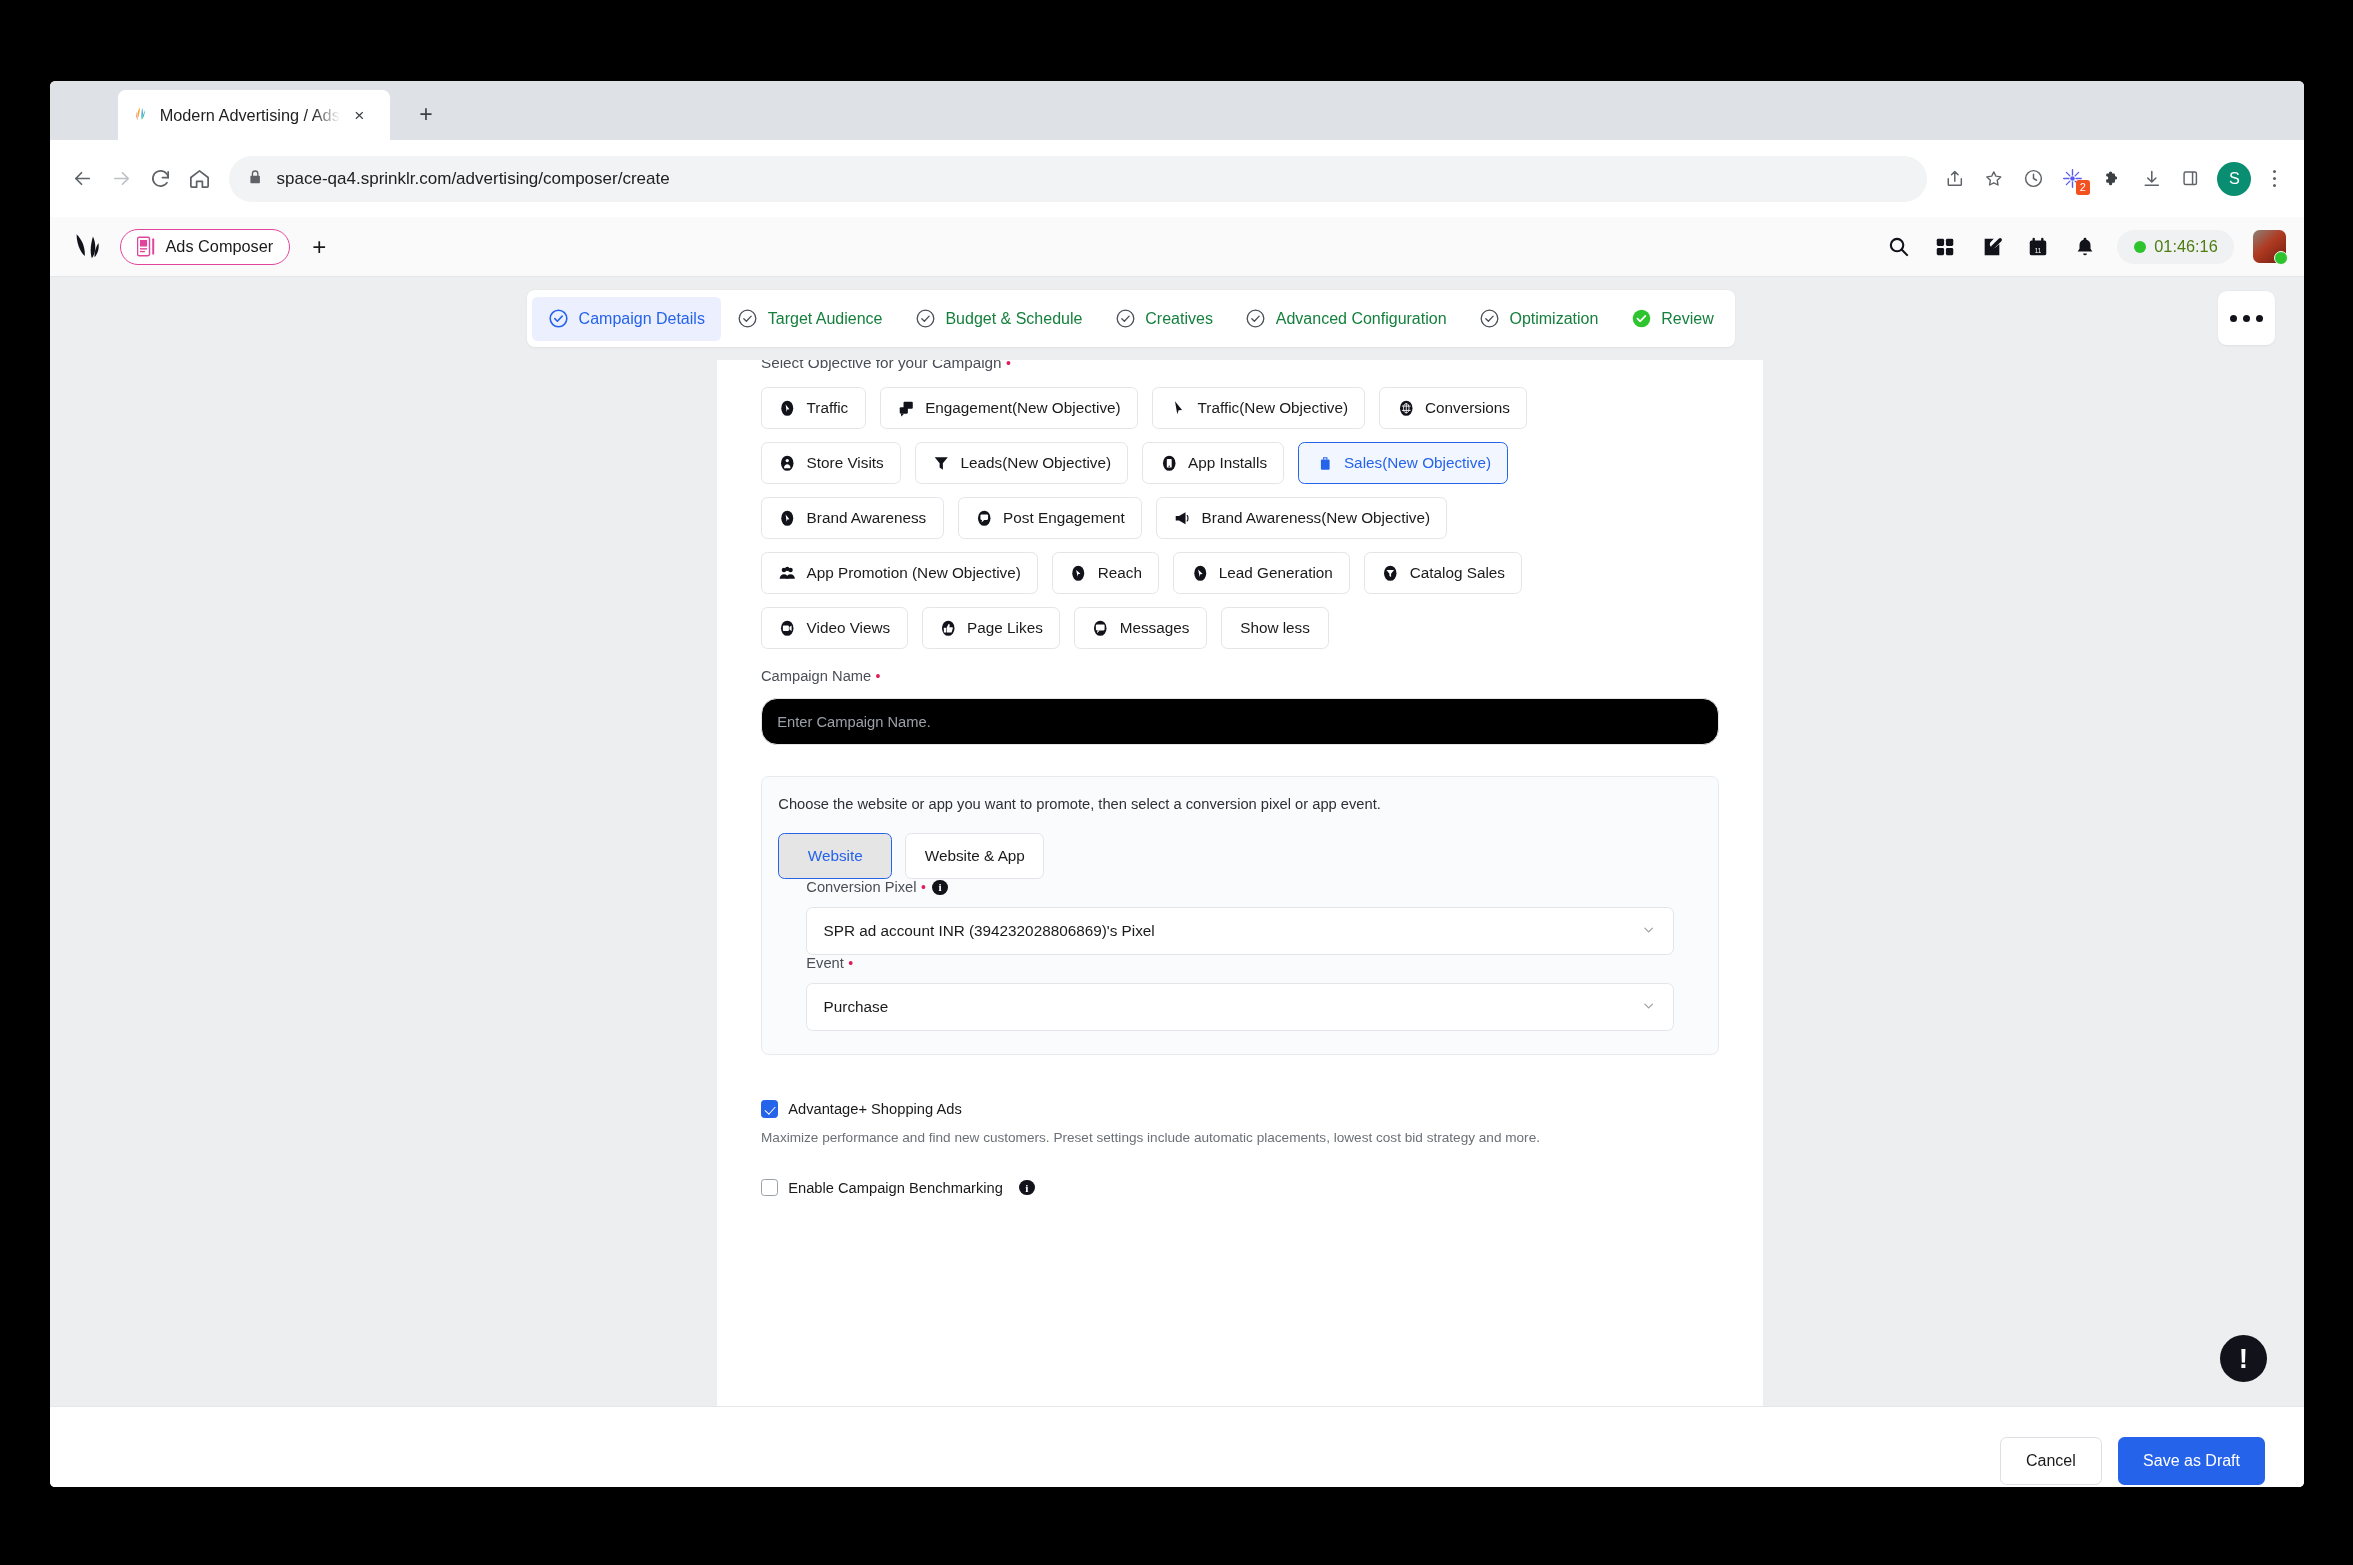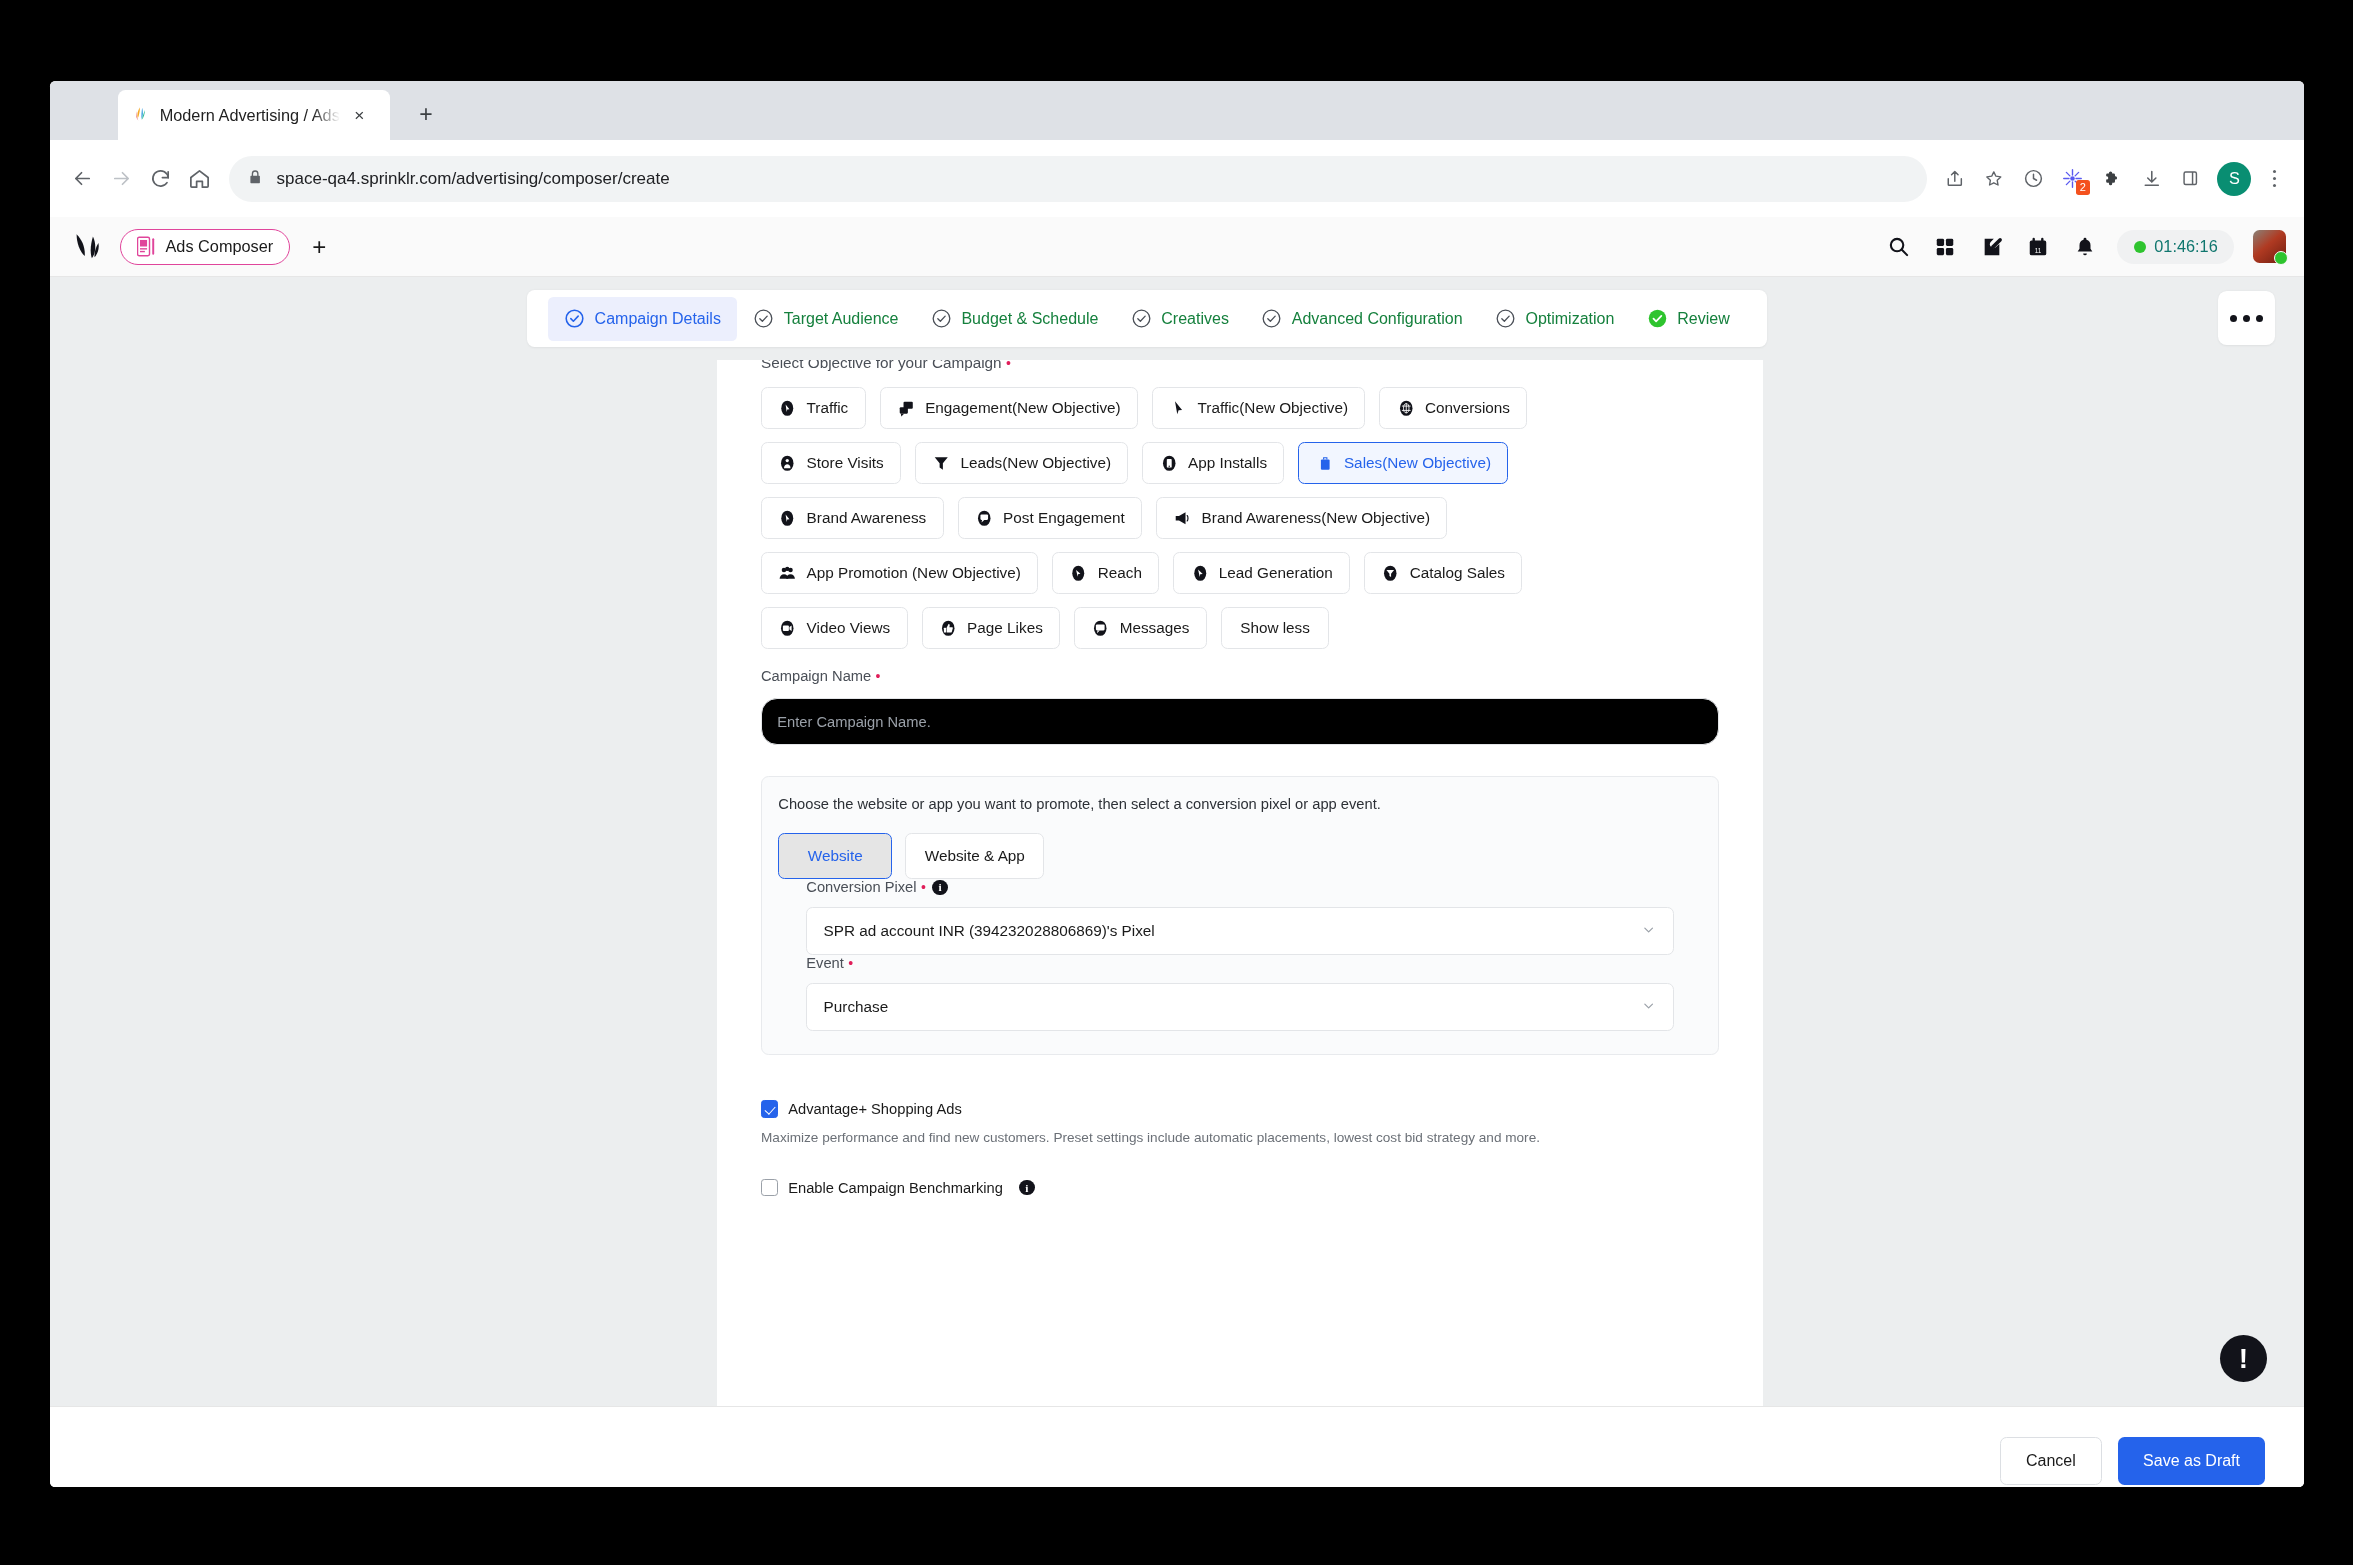--- a/index.html
+++ b/index.html
@@ -132,42 +132,42 @@
   .top-icon {
     width: 28px; height: 28px; flex: none;
     display: flex; align-items: center; justify-content: center;
     color: #12131a;
   }
   #timer-pill {
     height: 34px; border-radius: 17.4px; background: #f0f1f2;
     display: flex; align-items: center; gap: 8.7px; padding: 0 16.3px;
   }
   #timer-dot { width: 12px; height: 12px; border-radius: 50%; background: #2ec42e; flex: none; }
-  #timer-text { font-size: 16.3px; color: #0f766e; white-space: nowrap; }
+  #timer-text { font-size: 16.3px; color: #4d7c0f; white-space: nowrap; }
   #user-avatar {
     width: 33px; height: 33px; border-radius: 6.5px; flex: none;
     background: linear-gradient(140deg,#8a8278 0%,#b03a22 45%,#6e1d10 100%);
     position: relative;
   }
   #user-avatar::after {
     content: ""; position: absolute; right: -2.2px; bottom: -2.2px;
     width: 12px; height: 12px; border-radius: 50%;
     background: #2ec42e; border: 1.6px solid #fafafa;
   }
 
   
   #stepper-wrap {
     position: absolute; left: 0; top: 60px;
     width: 100%; height: 83px;
   }
   #stepper {
     position: absolute; left: 477px; top: 13px;
     height: 57px; background: #ffffff;
     border-radius: 7.6px;
-    display: flex; align-items: center; padding: 0 21px;
+    display: flex; align-items: center; padding: 0 5px;
     box-shadow: 0 0.5px 2.2px rgba(0,0,0,0.06);
   }
   .step {
     display: flex; align-items: center; gap: 9.3px;
     height: 44px; padding: 0 16.3px; border-radius: 5.4px;
     white-space: nowrap;
   }
   .step.active { background: #eceffd; }
   .step-label { font-size: 16px; color: #15803d; }
   .step.active .step-label { color: #2563eb; }

